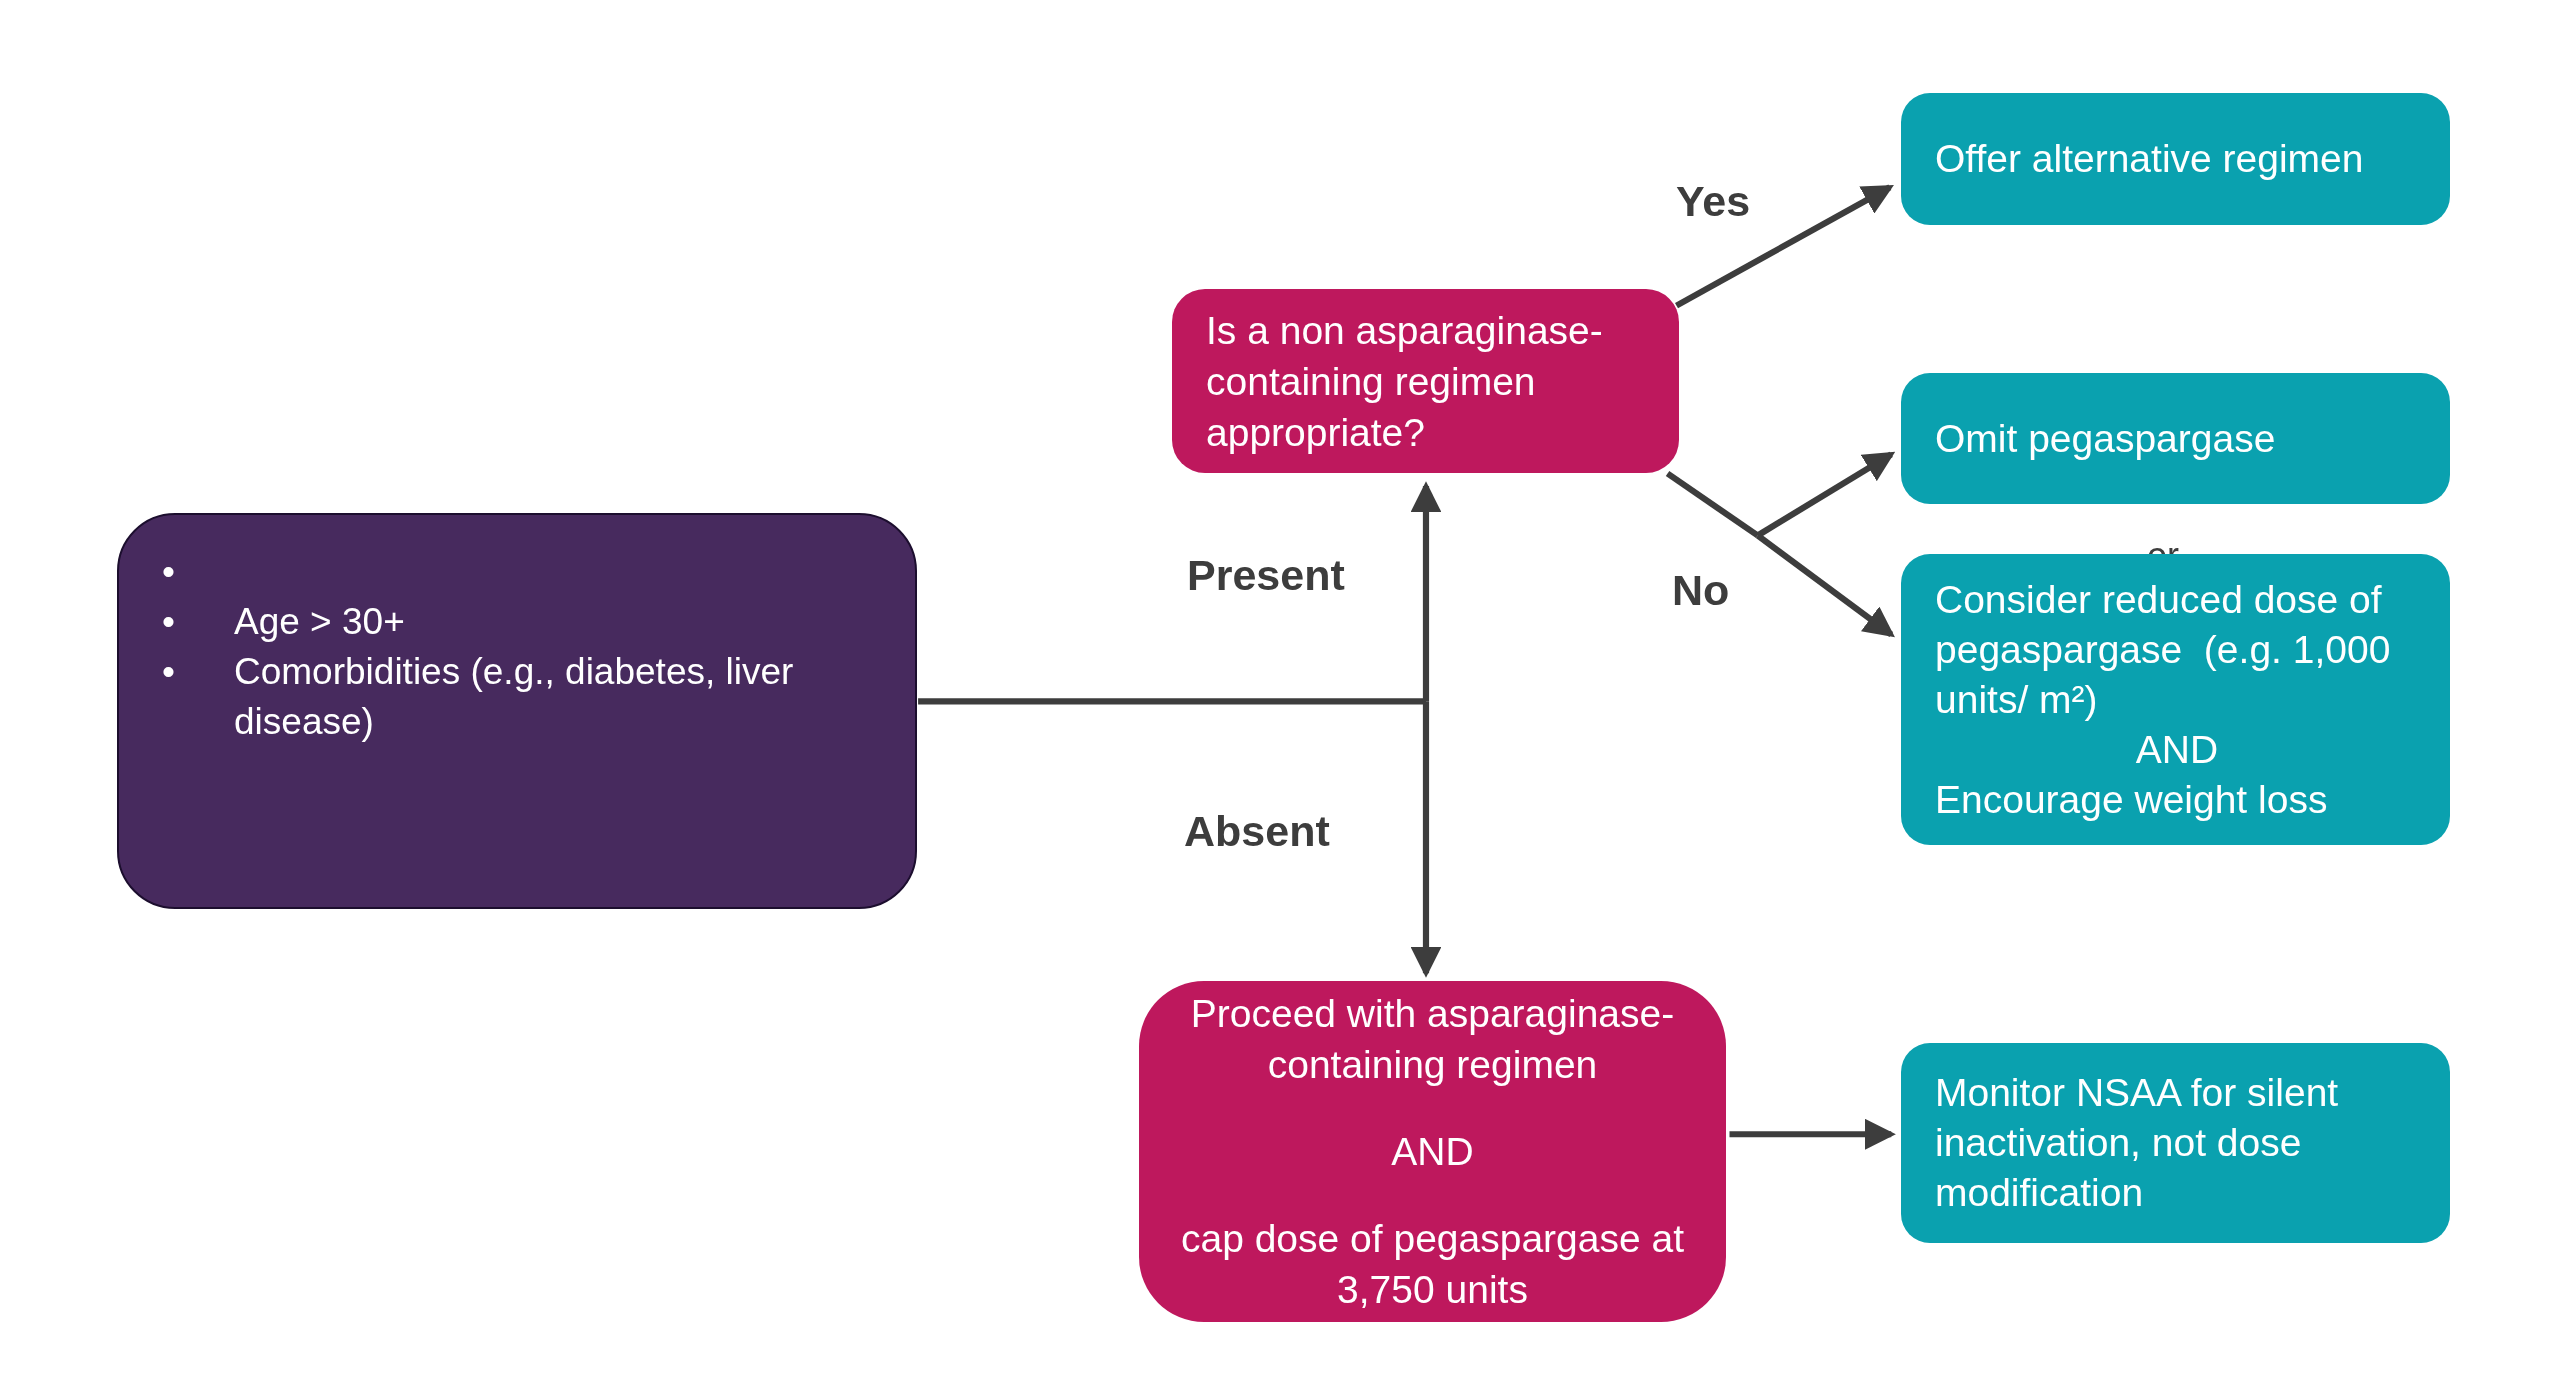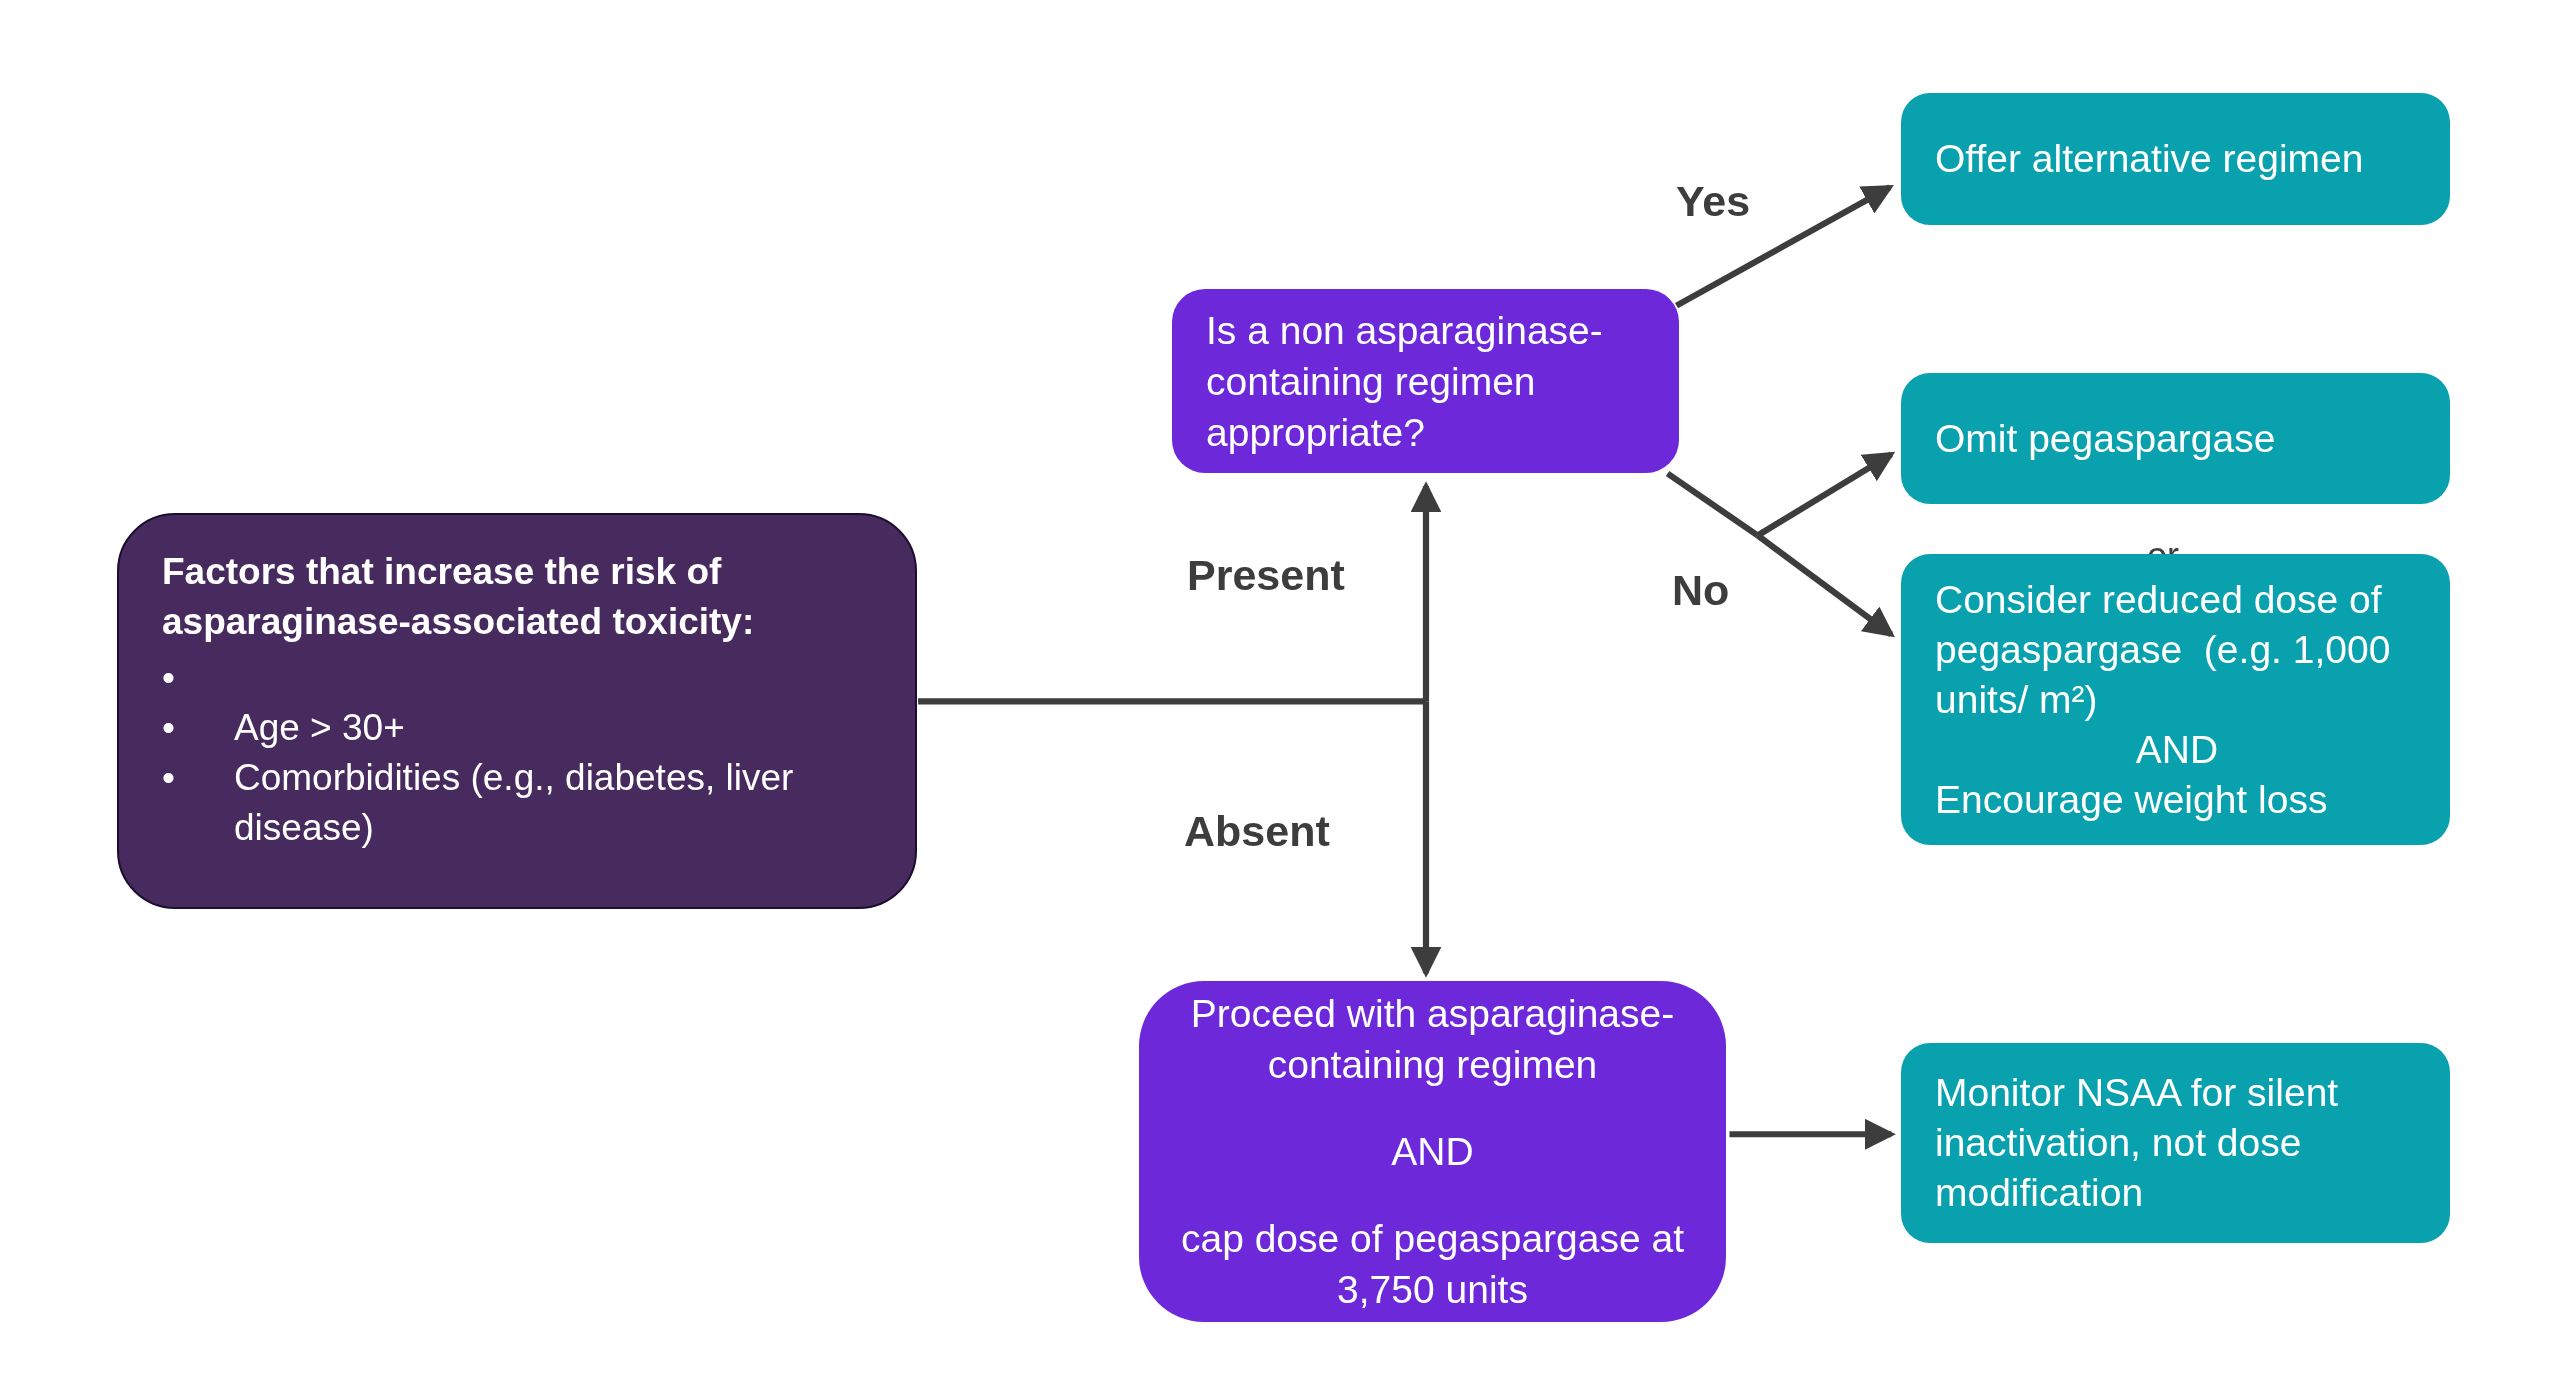--- a/index.html
+++ b/index.html
@@ -36,21 +36,21 @@
     line-height: 50px;
   }
   .purple .heading {
     font-weight: bold;
     margin-bottom: 5.5px;
   }
   .bullet-row { display: flex; }
   .bullet-row .dot { width: 72px; flex: 0 0 72px; }
   .bullet-row .btxt { flex: 1; }
   .box.gray {
-    background: #6d28d9;
+    background: #be185d;
     font-size: 39px;
     line-height: 51px;
   }
   .box.teal {
     background: #0AA1AF;
     border-radius: 29px;
     font-size: 39px;
     line-height: 50px;
   }
   .vcenter {
@@ -101,21 +101,20 @@
     <line x1="2072" y1="1019" x2="2072" y2="706" marker-end="url(#ah)"></line>
     <line x1="2072" y1="1019" x2="2072" y2="1414" marker-end="url(#ah)"></line>
     <line x1="2436" y1="444" x2="2746" y2="272" marker-end="url(#ah)"></line>
     <line x1="2423" y1="688" x2="2554" y2="778"></line>
     <line x1="2554" y1="778" x2="2748" y2="660" marker-end="url(#ah)"></line>
     <line x1="2554" y1="778" x2="2748" y2="922" marker-end="url(#ah)"></line>
     <line x1="2513" y1="1648" x2="2748" y2="1648" marker-end="url(#ah)"></line>
   </svg>
 
   <div class="box purple" style="left:117px; top:513px; width:800px; height:396px;">
-    <div class="heading">Factors that increase the risk of asparaginase-associated toxicity:</div>
     <div class="bullet-row">
       <span class="dot">•</span>
     </div>
     <div class="bullet-row">
       <span class="dot">•</span>
       <span class="btxt">Age &gt; 30+</span>
     </div>
     <div class="bullet-row">
       <span class="dot">•</span>
       <span class="btxt">Comorbidities (e.g., diabetes, liver disease)</span>

